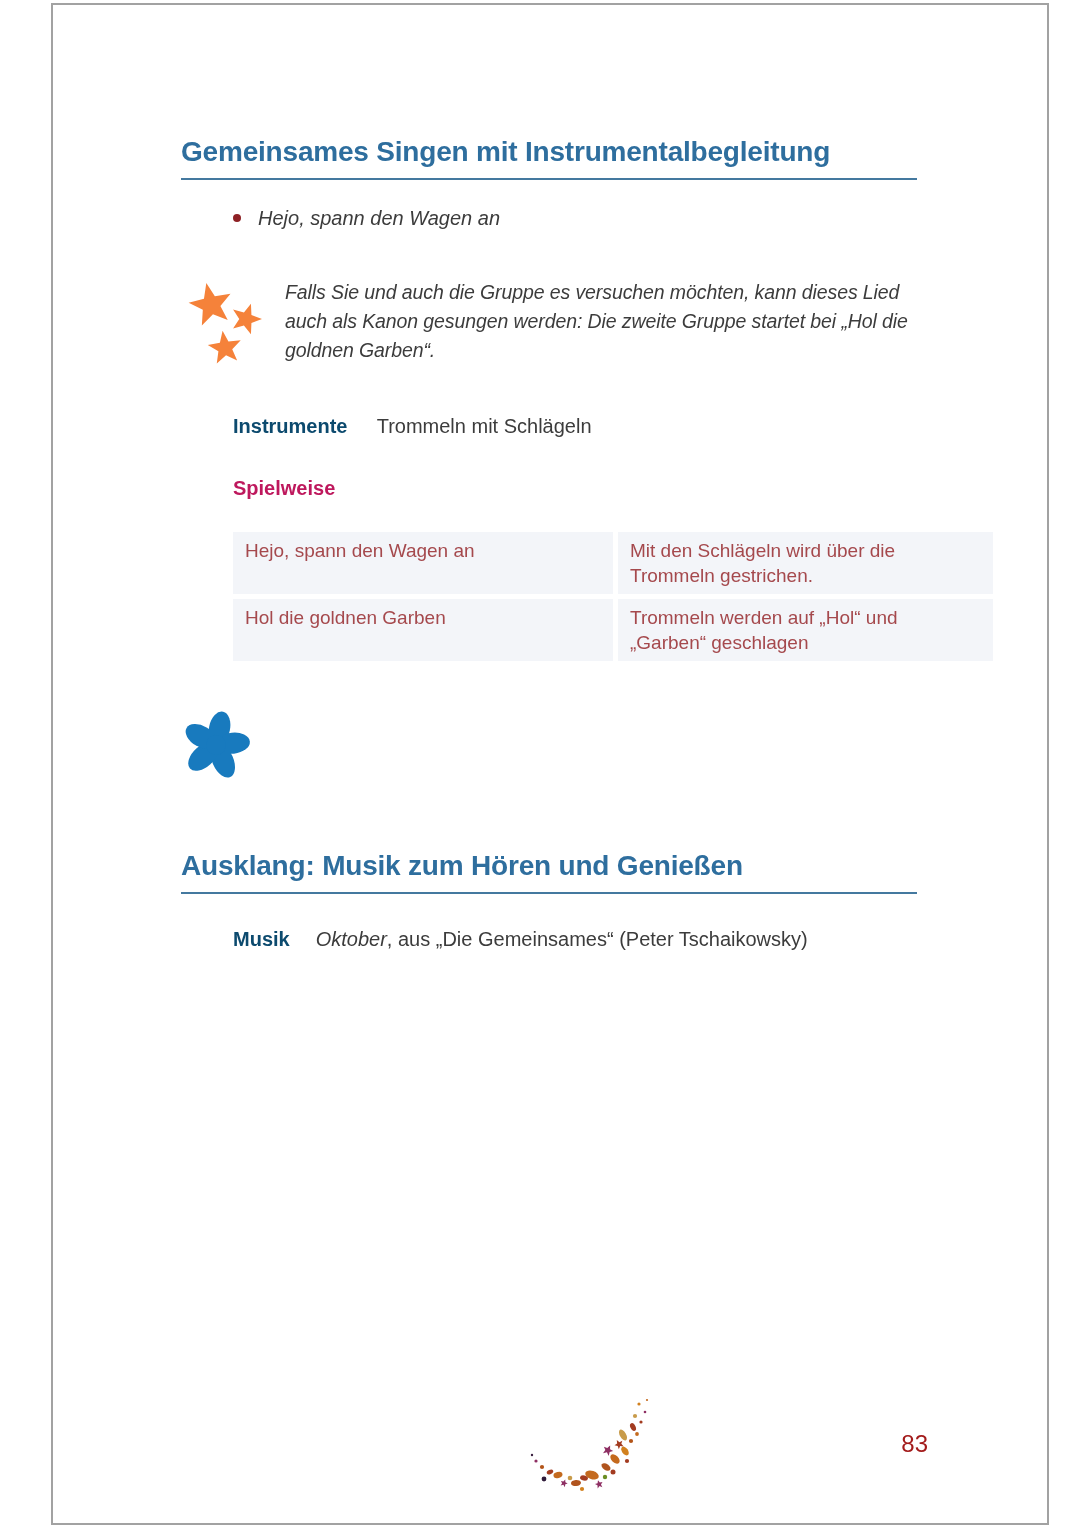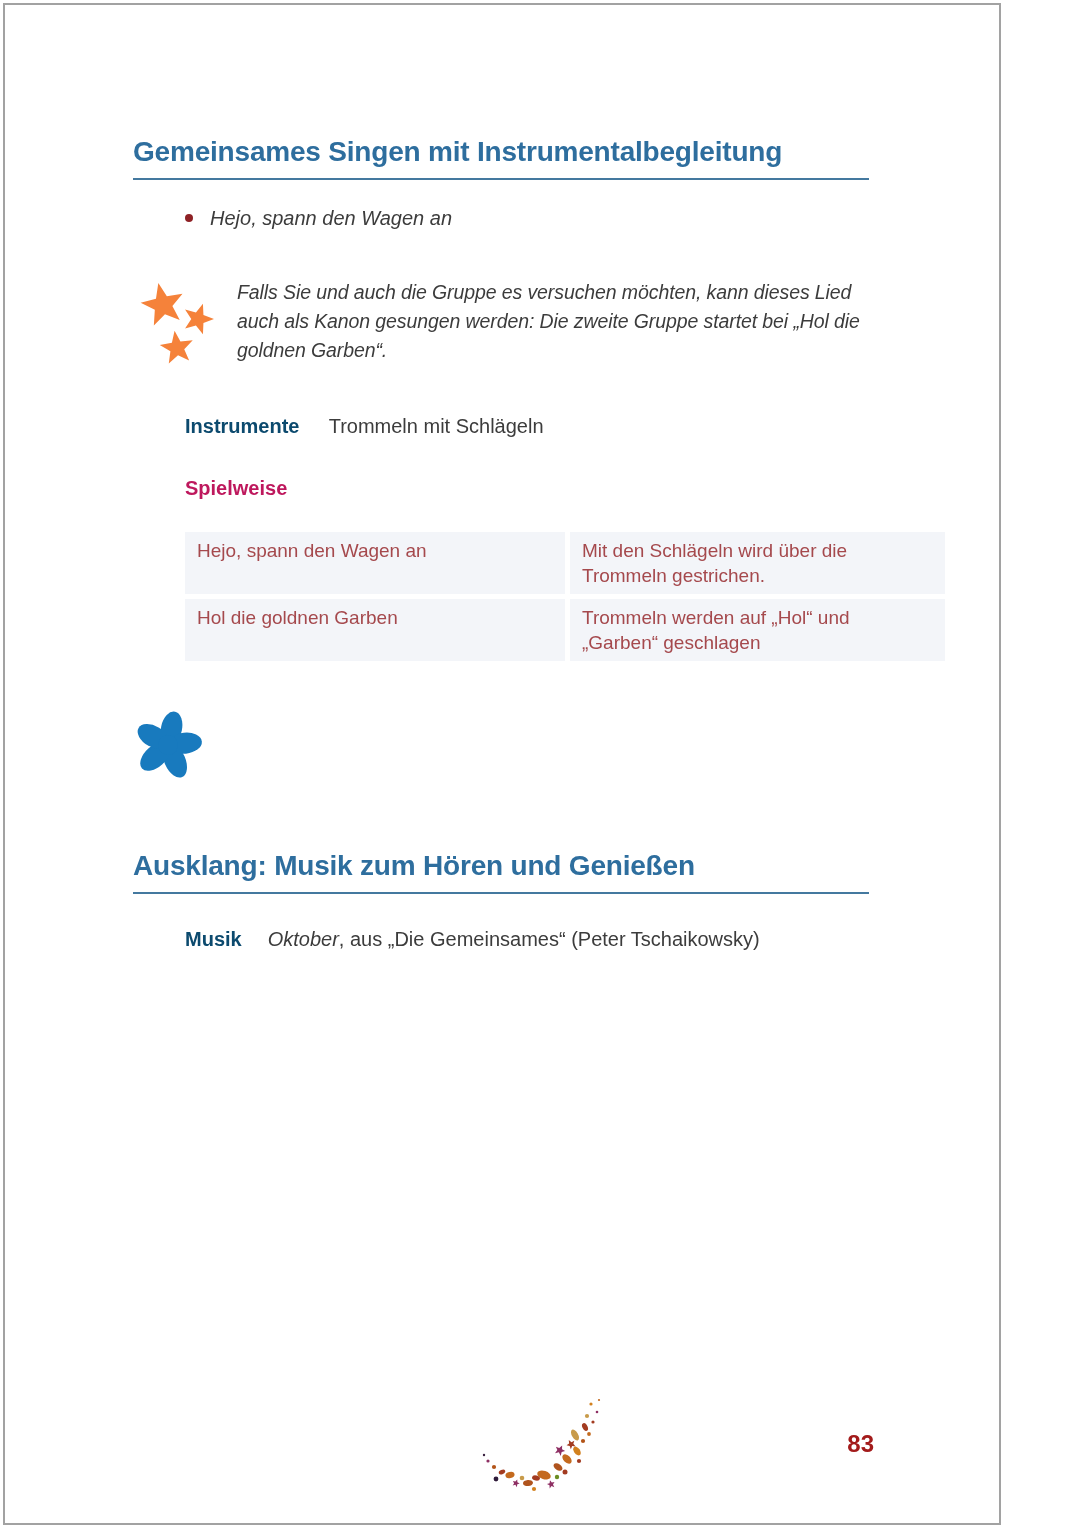--- a/index.html
+++ b/index.html
@@ -7,20 +7,21 @@
     font-family: "Liberation Sans", "DejaVu Sans", sans-serif;
     color: #3c3c3c;
     -webkit-font-smoothing: antialiased;
   }
   .page {
     position: relative;
     width: 1004px;
     height: 1528px;
     background: #ffffff;
     overflow: hidden;
+    margin-left: 48px;
   }
   .frame {
     position: absolute;
     inset: 3px;
     border: 2px solid #a2a2a2;
     pointer-events: none;
   }
   .content {
     position: relative;
     padding: 0 135px 0 133px;
@@ -122,24 +123,24 @@
   .footer-art {
     position: absolute;
     left: 470px;
     top: 1383px;
     width: 160px;
     height: 130px;
   }
   .page-number {
     position: absolute;
     top: 1428px;
-    right: 130px;
+    right: 124px;
     font-size: 24px;
     line-height: 32px;
-    font-weight: 700;
+    font-weight: 400;
     color: #a31b1b;
   }
 </style>
 </head>
 <body>
 
 <div class="page">
   <div class="frame"></div>
 
   <div class="content">

